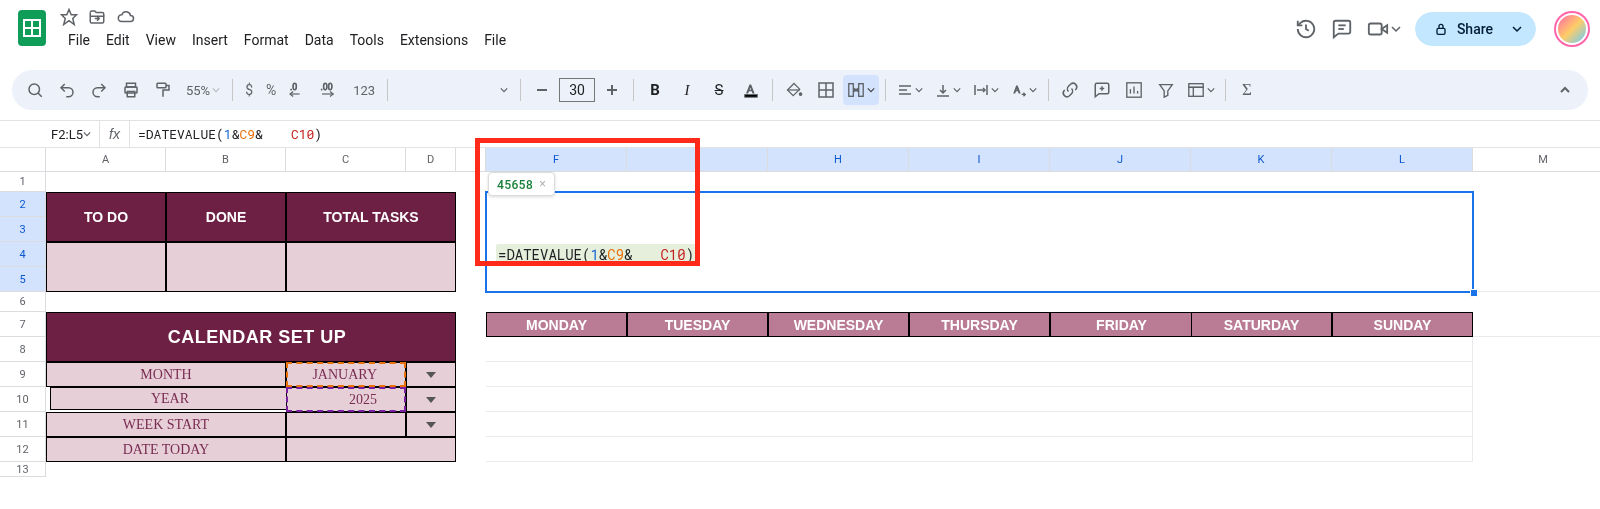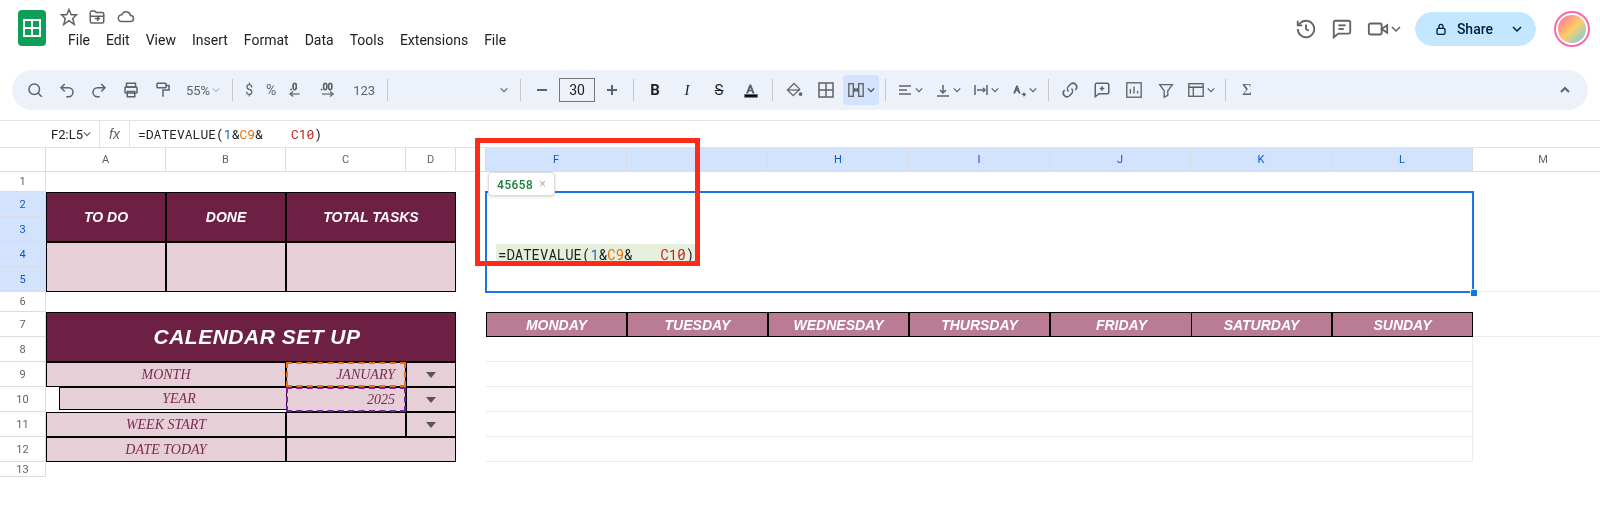--- a/index.html
+++ b/index.html
@@ -68,27 +68,27 @@
 .ch{height:24px;border-right:1px solid var(--g-border2);border-bottom:1px solid var(--g-border2);display:flex;align-items:center;justify-content:center;font-size:11px;color:var(--g-grey);background:#fff;}
 .ch.sel{background:var(--g-hl);color:#0b57d0;}
 .row-headers{position:absolute;left:0;top:24px;width:46px;}
 .rh{width:46px;border-right:1px solid var(--g-border2);border-bottom:1px solid var(--g-border2);display:flex;align-items:center;justify-content:center;font-size:11px;color:var(--g-grey);background:#fff;}
 .rh.sel{background:var(--g-hl);color:#0b57d0;}
 .cells{position:absolute;left:46px;top:24px;}
 .cell-layer{position:absolute;inset:0;}
 .gcell{position:absolute;border-right:1px solid #e8eaed;border-bottom:1px solid #e8eaed;background:#fff;}
 
 
-.block{position:absolute;display:flex;align-items:center;justify-content:center;font-family:Arial,sans-serif;font-style:italic;}
+.block{position:absolute;display:flex;align-items:center;justify-content:center;font-family:Arial,sans-serif;}
 .todo-h{background:var(--accent-dark);color:#fff;font-weight:700;font-size:14px;}
 .todo-b{background:var(--accent-light);}
-.setup-h{background:var(--accent-dark);color:#fff;font-weight:800;font-size:21px;letter-spacing:.5px;padding-left:12px;}
+.setup-h{background:var(--accent-dark);color:#fff;font-weight:800;font-size:18px;letter-spacing:.5px;padding-left:12px;}
 .setup-row{background:var(--accent-light);color:var(--maroon);font-size:14px;}
 .setup-label{justify-content:center;font-family:"Georgia","Times New Roman",serif;}
-.setup-val{justify-content:flex-end;padding-right:10px;font-family:"Georgia","Times New Roman",serif;}
+.setup-val{justify-content:flex-end;padding-right:28px;font-family:"Georgia","Times New Roman",serif;}
 .dd-cell{background:var(--accent-light);display:flex;align-items:center;justify-content:center;}
 .dd-tri{width:0;height:0;border-left:5px solid transparent;border-right:5px solid transparent;border-top:6px solid #555;}
 .day-h{background:var(--accent-mid);color:#fff;font-weight:700;font-size:14px;border-right:1px solid #9a6278;}
 .bordered{border:1px solid #000;}
 
 
 .dash-orange{position:absolute;border:2px dashed #e8710a;pointer-events:none;}
 .dash-purple{position:absolute;border:2px dashed #7b1fa2;pointer-events:none;}
 
 
@@ -474,21 +474,21 @@
     <div class="block todo-b bordered" style="left:240px;top:70px;width:170px;height:50px;"></div>
 
     <div class="block setup-h bordered" style="left:0;top:140px;width:410px;height:50px;">CALENDAR SET UP</div>
 
     <div class="block setup-row setup-label bordered" style="left:0;top:190px;width:240px;height:25px;">MONTH</div>
     <div class="block setup-row setup-val bordered" style="left:240px;top:190px;width:120px;height:25px;">JANUARY</div>
     <div class="block dd-cell bordered" style="left:360px;top:190px;width:50px;height:25px;">
         <div class="dd-tri"></div>
       </div>
 
-    <div class="block setup-row setup-label bordered" style="left:13px;top:215px;width:240px;height:23px;">YEAR</div>
+    <div class="block setup-row setup-label bordered" style="left:4px;top:215px;width:240px;height:23px;">YEAR</div>
     <div class="block setup-row setup-val bordered" style="left:240px;top:215px;width:120px;height:25px;">2025</div>
     <div class="block dd-cell bordered" style="left:360px;top:215px;width:50px;height:25px;">
         <div class="dd-tri"></div>
       </div>
 
     <div class="block setup-row setup-label bordered" style="left:0;top:240px;width:240px;height:25px;">WEEK START</div>
     <div class="block setup-row setup-val bordered" style="left:240px;top:240px;width:120px;height:25px;"></div>
     <div class="block dd-cell bordered" style="left:360px;top:240px;width:50px;height:25px;">
         <div class="dd-tri"></div>
       </div>

